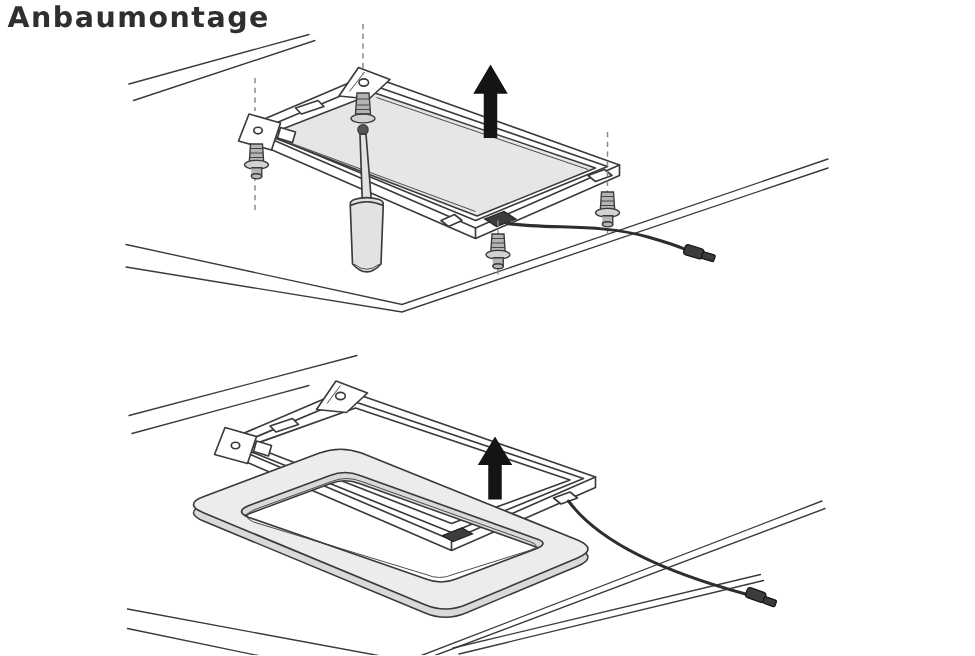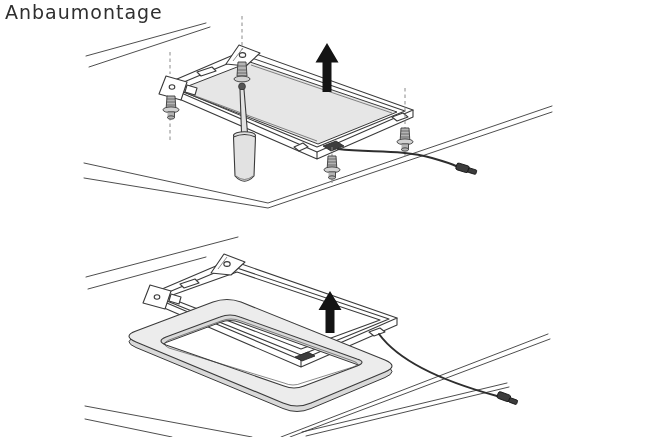--- a/index.html
+++ b/index.html
@@ -6,21 +6,21 @@
   #page{
     position:relative;
     width:650px;height:437px;
     background:var(--page-bg,#fff);
     overflow:hidden;
     font-family:"Liberation Sans", sans-serif;
   }
   #title{
     position:absolute;top:1px;left:5px;
     font-size:19px;letter-spacing:1px;
-    color:#2f2f2f;font-weight:400;
+    color:#2f2f2f;font-weight:700;
     font-family:"DejaVu Sans", sans-serif;
     text-align:center;
   }
   #art{position:absolute;top:0;left:0;}
 
   
   .ln{stroke:var(--line,#3a3a3a);fill:none;stroke-width:1.1;stroke-linejoin:round;stroke-linecap:round;}
   .thin{stroke:var(--line,#3a3a3a);fill:none;stroke-width:0.9;stroke-linecap:round;}
   .fine{stroke:var(--line,#3a3a3a);fill:none;stroke-width:0.6;}
   .wfill{fill:#ffffff;stroke:var(--line,#3a3a3a);stroke-width:1.1;stroke-linejoin:round;}

